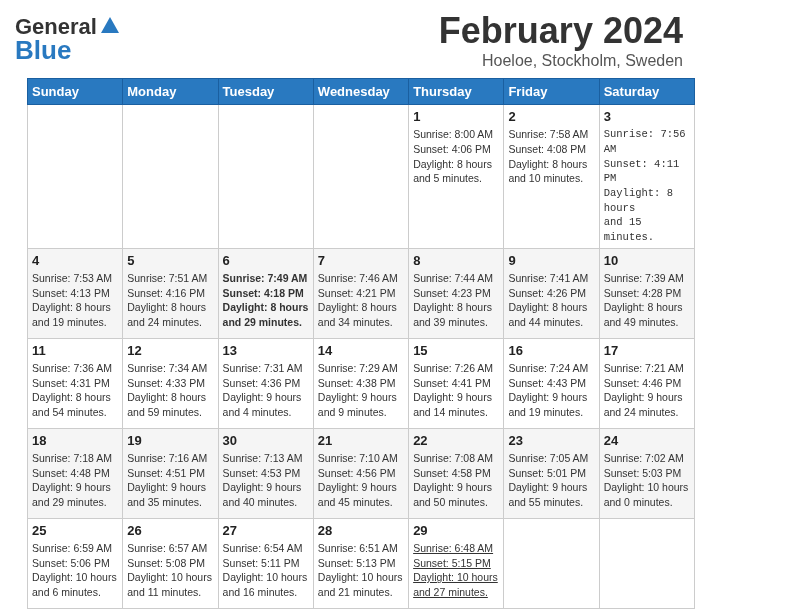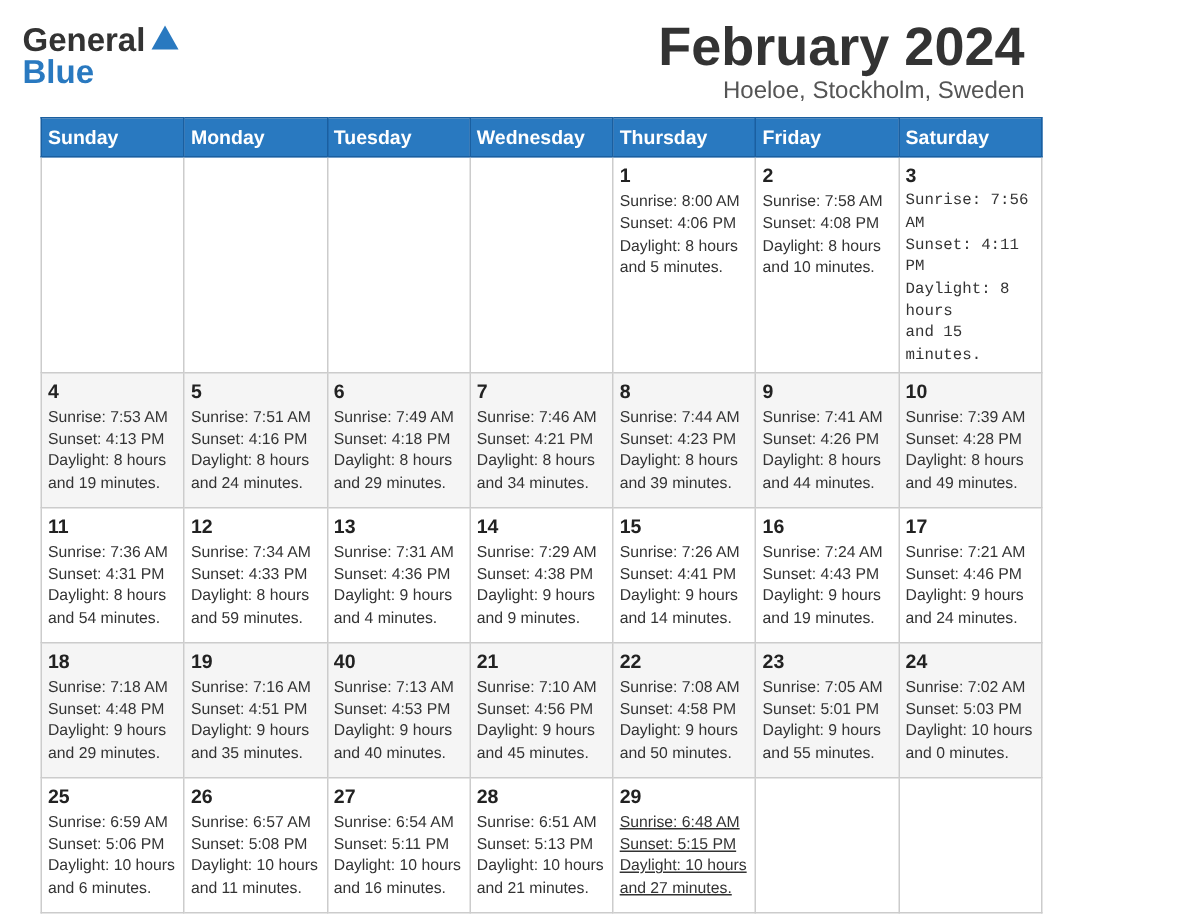--- a/index.html
+++ b/index.html
@@ -97,21 +97,21 @@
 <div class="page">
   <div class="header">
     <div class="logo">
       <div style="position:relative; display:inline-block;">
         <div style="font-size:22px; font-weight:bold; line-height:1.1; display:flex; align-items:center; gap:2px;">
           <span style="color:#333;">General</span>
           <svg width="22" height="22" viewBox="0 0 22 22" style="margin-top:-2px;">
             <polygon points="11,2 20,18 2,18" fill="#2979c0"></polygon>
           </svg>
         </div>
-        <div style="font-size:22px; font-weight:bold; color:#2979c0; margin-top:-4px;">Blue</div>
+        <div style="font-size:26px; font-weight:bold; color:#2979c0; margin-top:-4px;">Blue</div>
       </div>
     </div>
     <div class="title-section">
       <div class="month-title">February 2024</div>
       <div class="location">Hoeloe, Stockholm, Sweden</div>
     </div>
   </div>
 
   <table class="calendar">
     <thead>
@@ -163,21 +163,21 @@
           </td>
           <td>
             <span class="day-num">5</span>
             <div class="day-info" style="white-space: pre-line;">Sunrise: 7:51 AM
 Sunset: 4:16 PM
 Daylight: 8 hours
 and 24 minutes.</div>
           </td>
           <td>
             <span class="day-num">6</span>
-            <div class="day-info" style="white-space: pre-line;">Sunrise: 7:49 AM
+            <div class="day-info" style="white-space: pre-line; font-weight: bold;">Sunrise: 7:49 AM
 Sunset: 4:18 PM
 Daylight: 8 hours
 and 29 minutes.</div>
           </td>
           <td>
             <span class="day-num">7</span>
             <div class="day-info" style="white-space: pre-line;">Sunrise: 7:46 AM
 Sunset: 4:21 PM
 Daylight: 8 hours
 and 34 minutes.</div>
@@ -264,21 +264,21 @@
 and 29 minutes.</div>
           </td>
           <td>
             <span class="day-num">19</span>
             <div class="day-info" style="white-space: pre-line;">Sunrise: 7:16 AM
 Sunset: 4:51 PM
 Daylight: 9 hours
 and 35 minutes.</div>
           </td>
           <td>
-            <span class="day-num">40</span>
+            <span class="day-num">30</span>
             <div class="day-info" style="white-space: pre-line;">Sunrise: 7:13 AM
 Sunset: 4:53 PM
 Daylight: 9 hours
 and 40 minutes.</div>
           </td>
           <td>
             <span class="day-num">21</span>
             <div class="day-info" style="white-space: pre-line;">Sunrise: 7:10 AM
 Sunset: 4:56 PM
 Daylight: 9 hours

